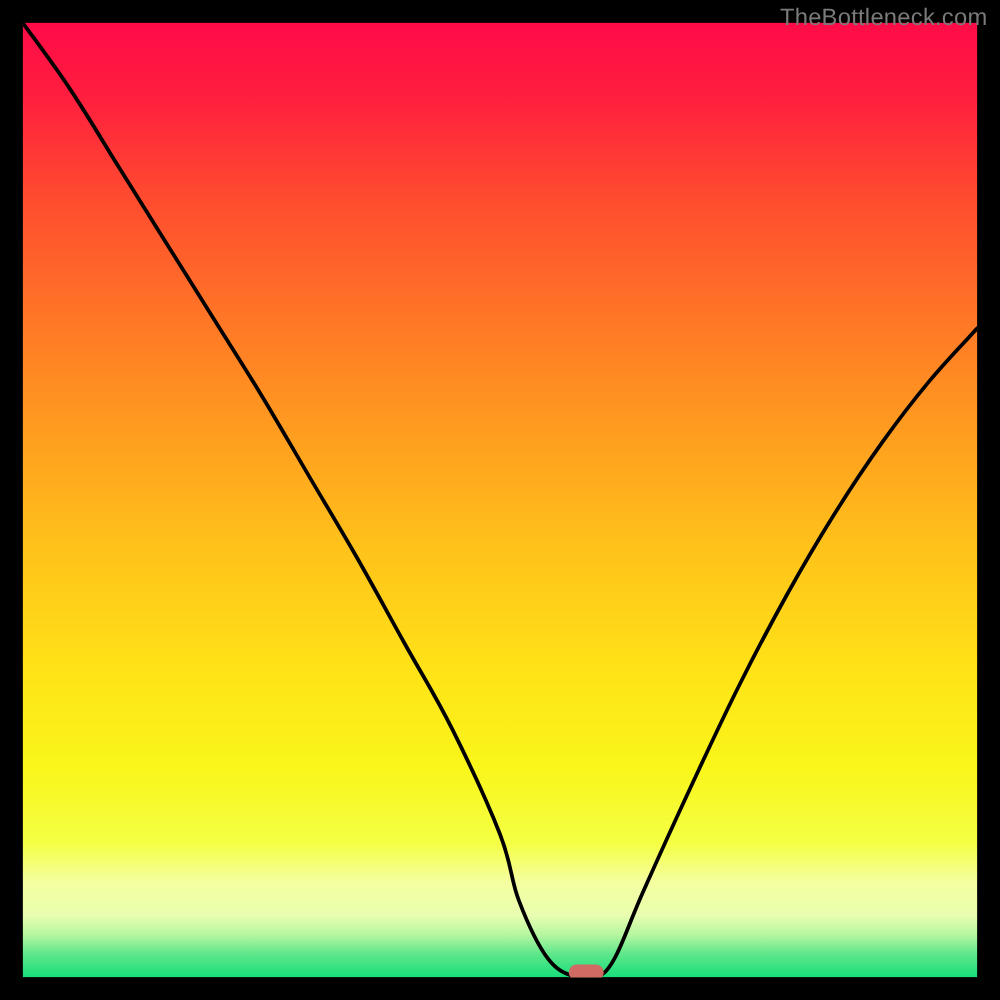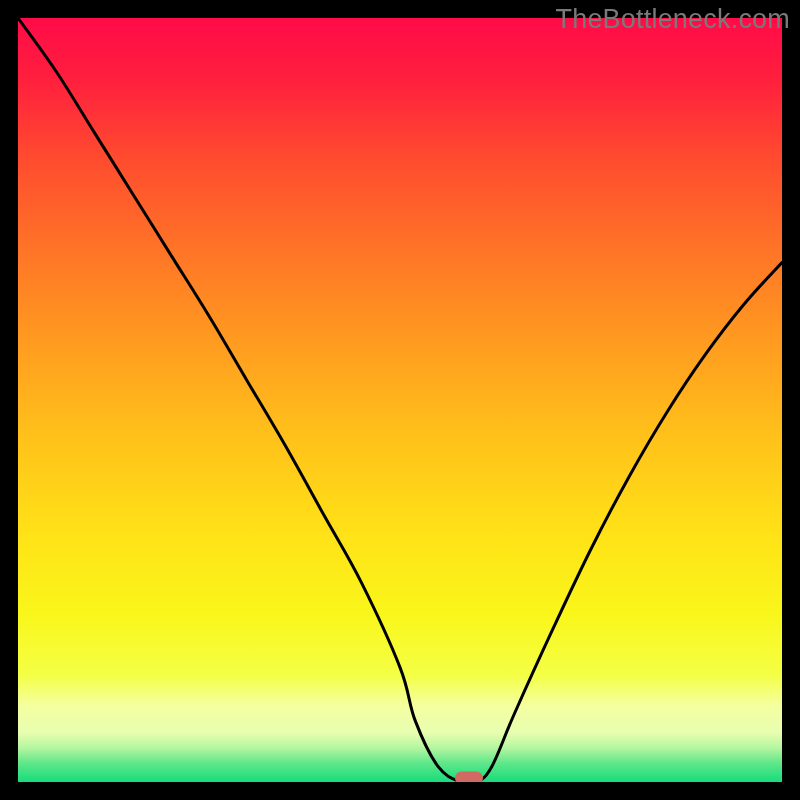--- a/index.html
+++ b/index.html
@@ -15,21 +15,21 @@
     position: relative;
     width: 800px;
     height: 800px;
     background: #000;
   }
   .watermark {
     position: absolute;
     top: 4px;
     right: 10px;
     color: #7a7a7a;
-    font-size: 27px;
+    font-size: 19px;
     font-weight: 500;
     z-index: 20;
     letter-spacing: 0.2px;
   }
   .plot-area {
     position: absolute;
     left: 18px;
     top: 18px;
     width: 764px;
     height: 764px;

